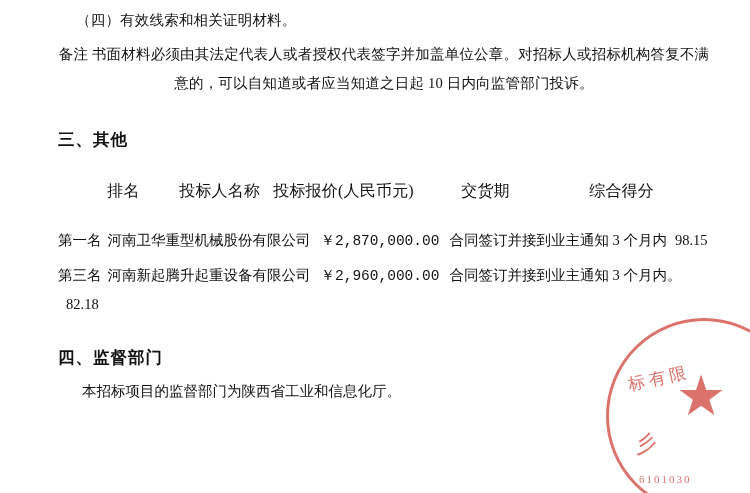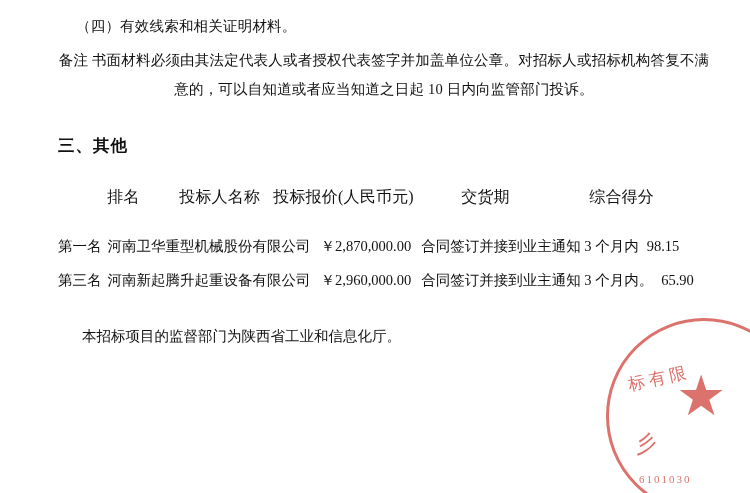--- a/index.html
+++ b/index.html
@@ -13,21 +13,21 @@
     font-family: "Liberation Serif", "DejaVu Serif", serif;
     color: #111111;
     overflow: hidden;
     position: relative;
   }
   .page {
     position: relative;
     width: 750px;
     height: 493px;
     box-sizing: border-box;
-    padding: 12px 40px 0 58px;
+    padding: 6px 40px 0 58px;
   }
   .para {
     font-size: 14.5px;
     line-height: 1.95;
     letter-spacing: 0.2px;
     margin: 0;
   }
   .indent2 {
     text-indent: 0;
     padding-left: 18px;
@@ -58,21 +58,21 @@
   .th-delivery { display:inline-block; width: 128px; }
   .th-score { display:inline-block; }
 
   .rank-row {
     font-size: 14.5px;
     line-height: 1.95;
     margin-top: 6px;
   }
   .rank-row .rk { }
   .rank-row .nm { padding-left: 6px; }
-  .rank-row .pr { padding-left: 10px; }
+  .rank-row .pr { padding-left: 10px; font-family: Liberation Mono, monospace; }
   .rank-row .dl { padding-left: 10px; }
   .rank-row .sc { padding-left: 8px; }
 
   .supervise-body {
     font-size: 14.5px;
     line-height: 1.95;
     padding-left: 24px;
     margin-top: 8px;
   }
 
@@ -156,25 +156,26 @@
     <div class="table-head">
       <span class="th-rank">排名</span><span class="th-name">投标人名称</span><span class="th-price">投标报价(人民币元)</span><span class="th-delivery">交货期</span><span class="th-score">综合得分</span>
     </div>
 
     <div class="rank-row">
       <span class="rk">第一名</span><span class="nm">河南卫华重型机械股份有限公司</span><span class="pr">￥2,870,000.00</span><span class="dl">合同签订并接到业主通知 3 个月内</span><span class="sc">98.15</span>
     </div>
 
 
     <div class="rank-row">
-      <span class="rk">第三名</span><span class="nm">河南新起腾升起重设备有限公司</span><span class="pr">￥2,960,000.00</span><span class="dl">合同签订并接到业主通知 3 个月内。</span><span class="sc">65.90</span>
+      <span class="rk">第三名</span><span class="nm">河南新起腾升起重设备有限公司</span><span class="pr">￥2,960,000.00</span><span class="dl">合同签订并接到业主通知 3 个月内。</span><span class="sc">82.18</span>
     </div>
   </div>
 
   <div class="sec-wrap-supervise">
+    <h2 class="section-head">四、监督部门</h2>
     <p class="supervise-body">本招标项目的监督部门为陕西省工业和信息化厅。</p>
   </div>
 
   <div class="seal">
     <div class="seal-inner"></div>
     <div class="seal-text-top">标有限</div>
     <div class="seal-star"></div>
     <div class="seal-scribble">彡</div>
     <div class="seal-text-bottom">6101030</div>
   </div>

